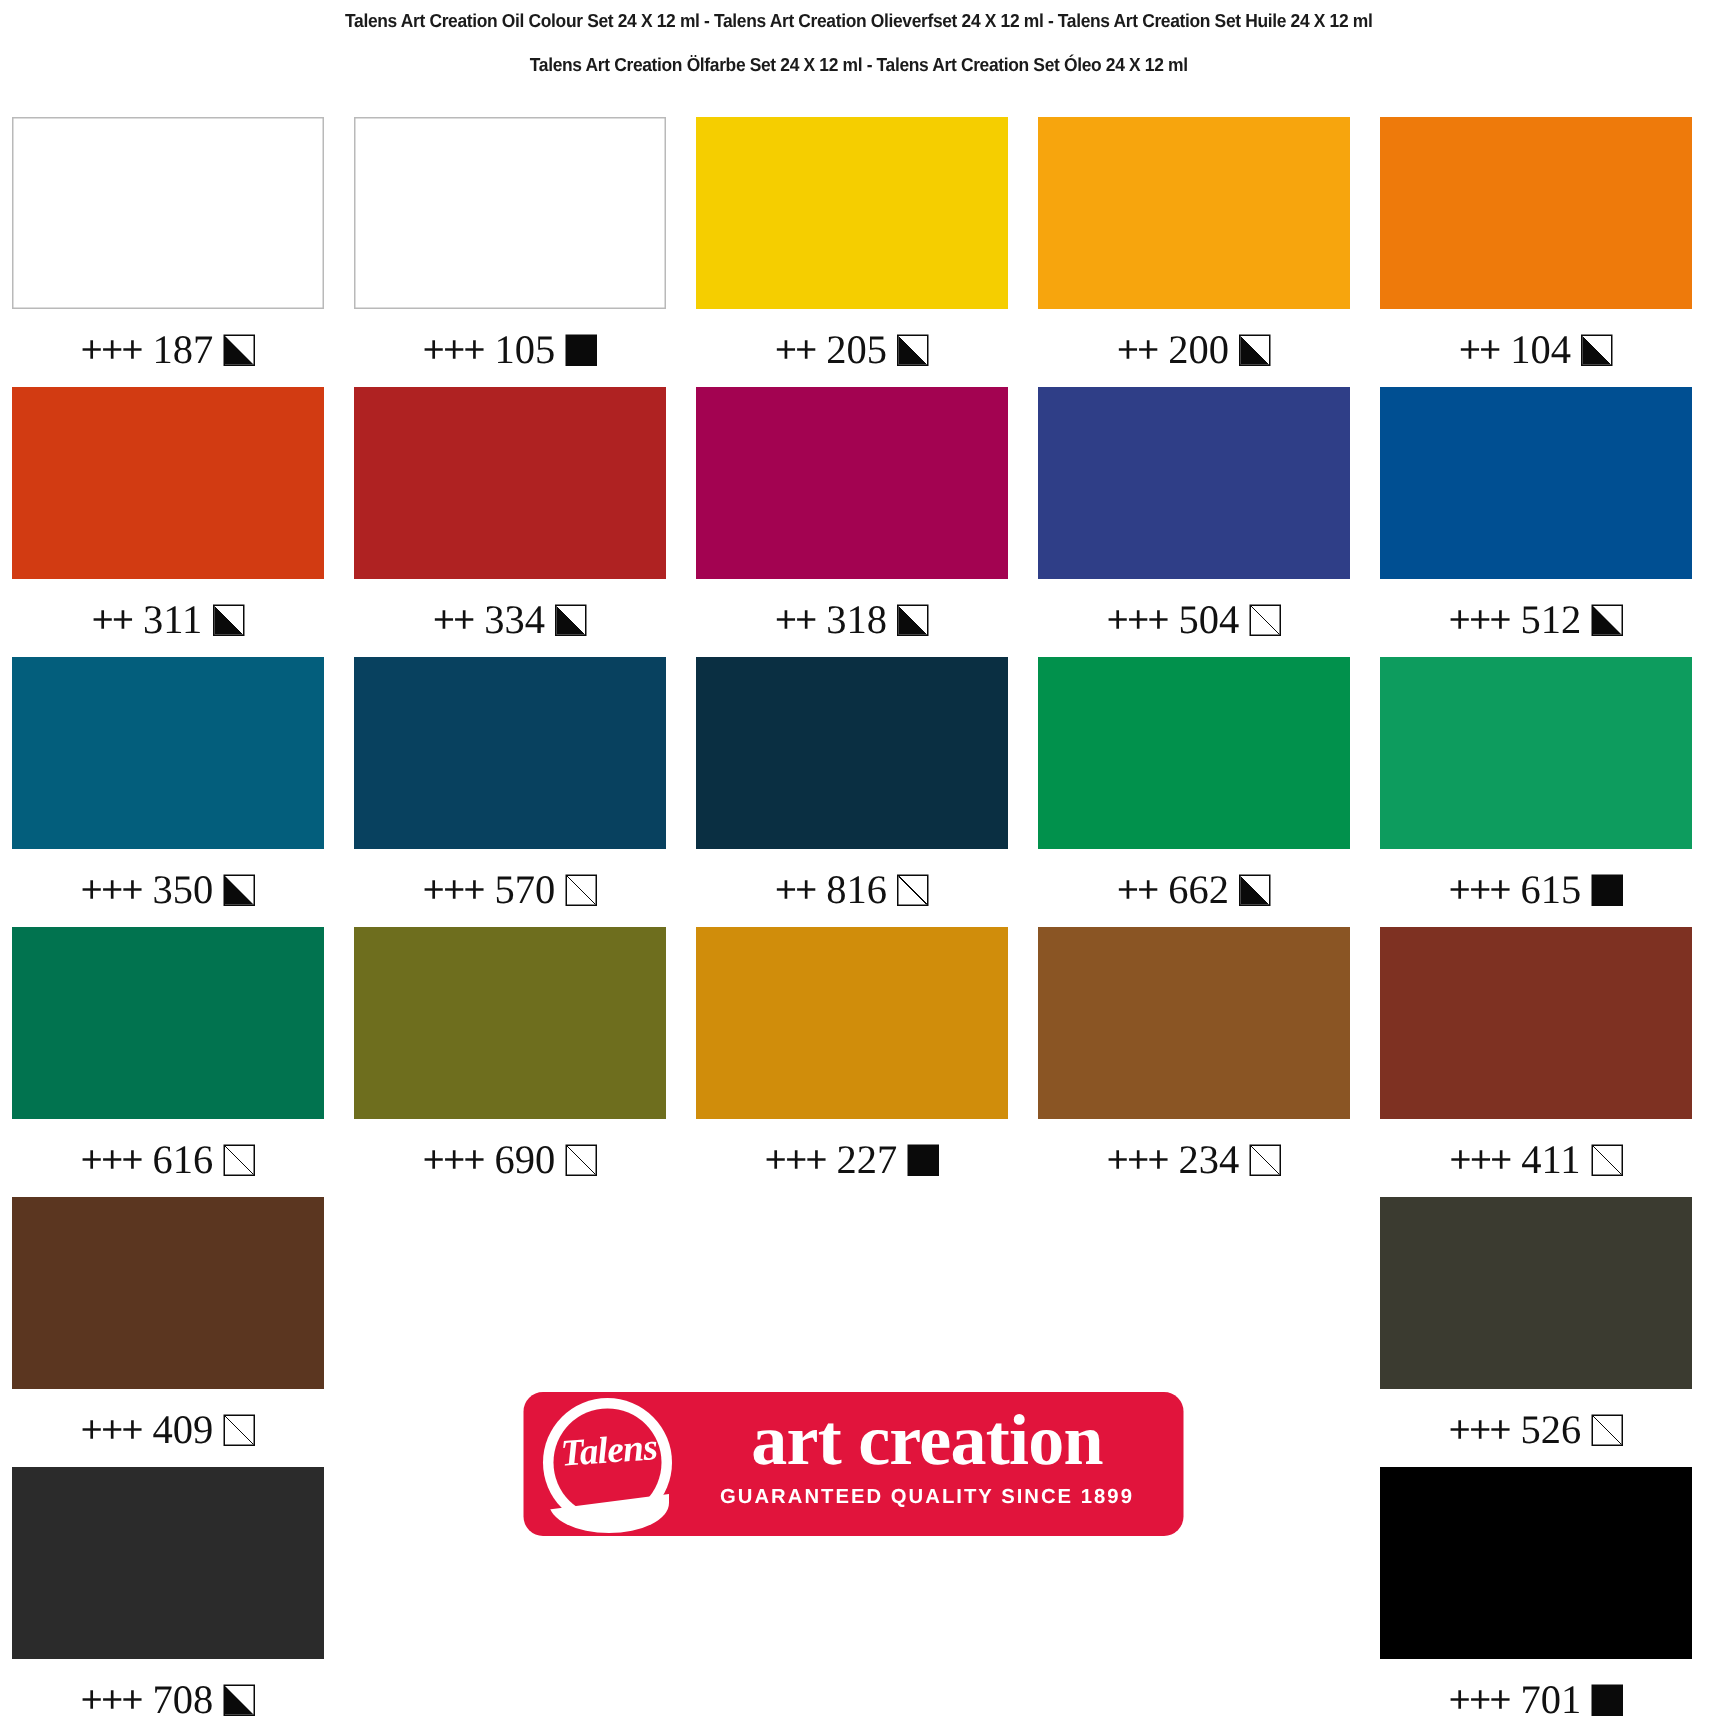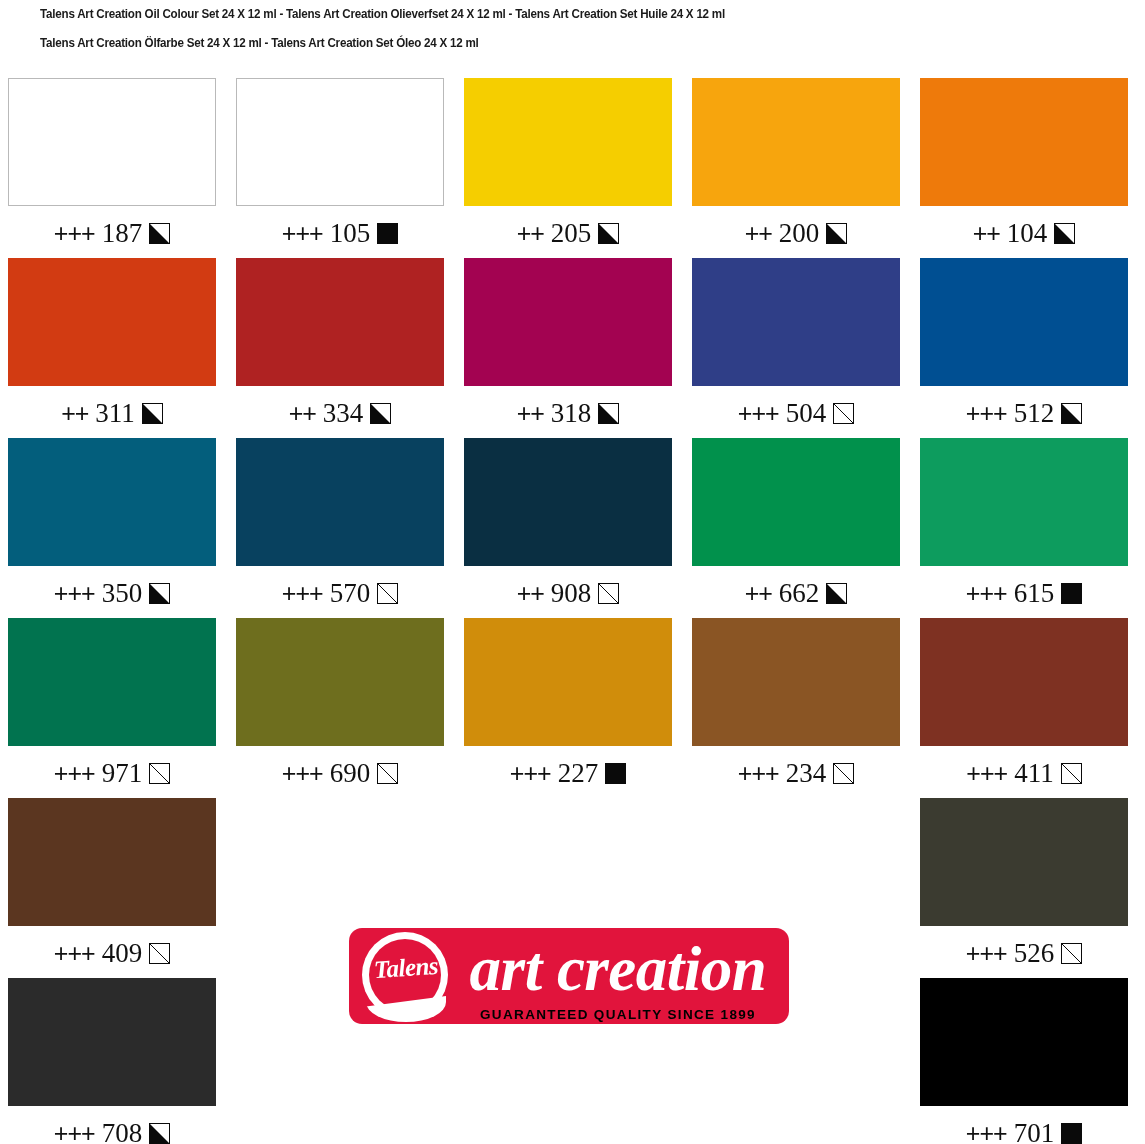--- a/index.html
+++ b/index.html
@@ -18,21 +18,21 @@
     background: #ffffff;
   }
 
   
   .header {
     position: absolute;
     top: 0;
     left: 0;
     width: 1145px;
     padding-top: 8px;
-    text-align: left;
+    text-align: center;
   }
   .header-line {
     font-family: "Liberation Sans", sans-serif;
     font-size: 12.5px;
     font-weight: bold;
     color: #1b1b1b;
     letter-spacing: -0.25px;
     line-height: 1.0;
     white-space: nowrap;
     transform: scaleX(0.93);
@@ -172,33 +172,32 @@
   }
   .logo-text {
     position: absolute;
     left: 108px;
     top: 6px;
     width: 322px;
     text-align: center;
   }
   .art-creation {
     font-family: "Liberation Serif", serif;
-    font-style: italic;
     font-weight: bold;
-    font-size: 63px;
+    font-size: 48px;
     color: #ffffff;
     line-height: 1.12;
     letter-spacing: -0.5px;
     white-space: nowrap;
   }
   .guarantee {
     font-family: "Liberation Sans", sans-serif;
     font-weight: bold;
     font-size: 13.5px;
-    color: #000000;
+    color: #ffffff;
     letter-spacing: 1.35px;
     white-space: nowrap;
     margin-top: 2px;
   }
 </style>
 </head>
 <body>
 
 <div id="page">
 
@@ -306,21 +305,21 @@
           <div class="label">
             <span class="lf">+++</span>
             <span class="code">570</span>
             <span class="op transparent"></span>
           </div>
         </div>
         <div class="cell">
           <div class="swatch" style="background: rgb(10, 47, 66);"></div>
           <div class="label">
             <span class="lf">++</span>
-            <span class="code">908</span>
+            <span class="code">816</span>
             <span class="op transparent"></span>
           </div>
         </div>
         <div class="cell">
           <div class="swatch" style="background: rgb(1, 145, 76);"></div>
           <div class="label">
             <span class="lf">++</span>
             <span class="code">662</span>
             <span class="op half"></span>
           </div>
@@ -332,21 +331,21 @@
             <span class="code">615</span>
             <span class="op solid"></span>
           </div>
         </div>
       </div>
       <div class="row">
         <div class="cell">
           <div class="swatch" style="background: rgb(1, 115, 79);"></div>
           <div class="label">
             <span class="lf">+++</span>
-            <span class="code">971</span>
+            <span class="code">616</span>
             <span class="op transparent"></span>
           </div>
         </div>
         <div class="cell">
           <div class="swatch" style="background: rgb(110, 110, 30);"></div>
           <div class="label">
             <span class="lf">+++</span>
             <span class="code">690</span>
             <span class="op transparent"></span>
           </div>

